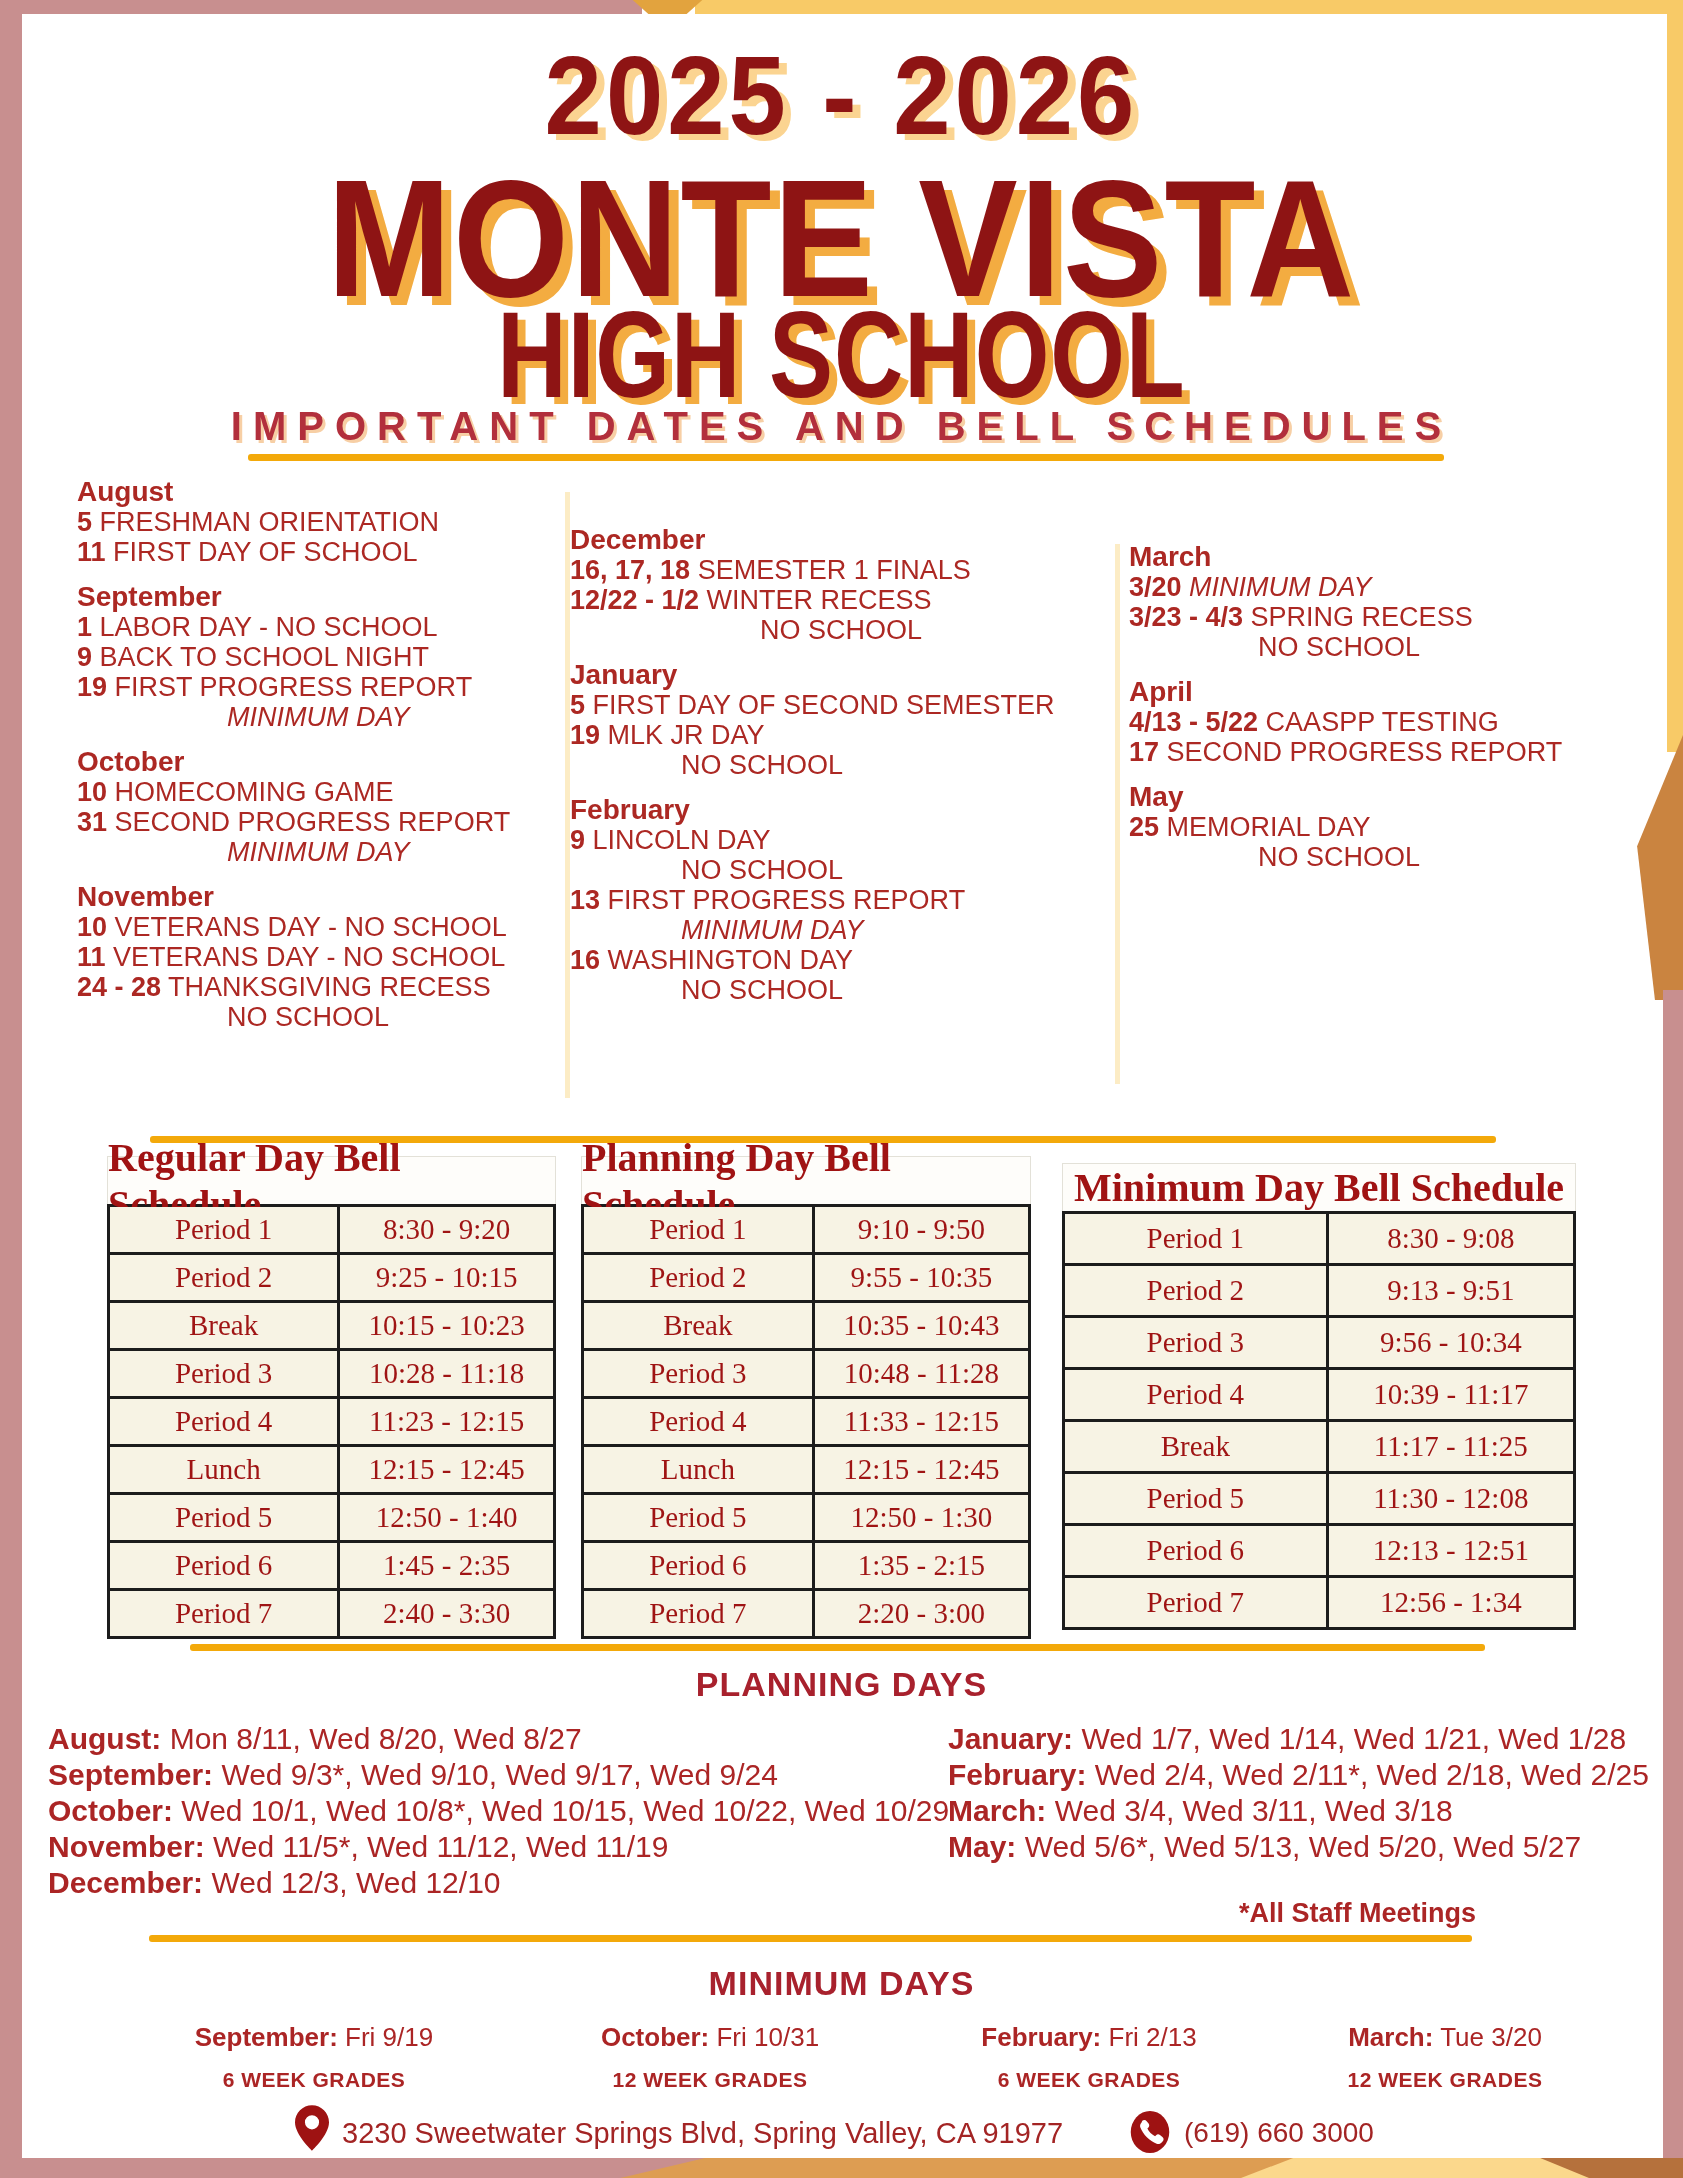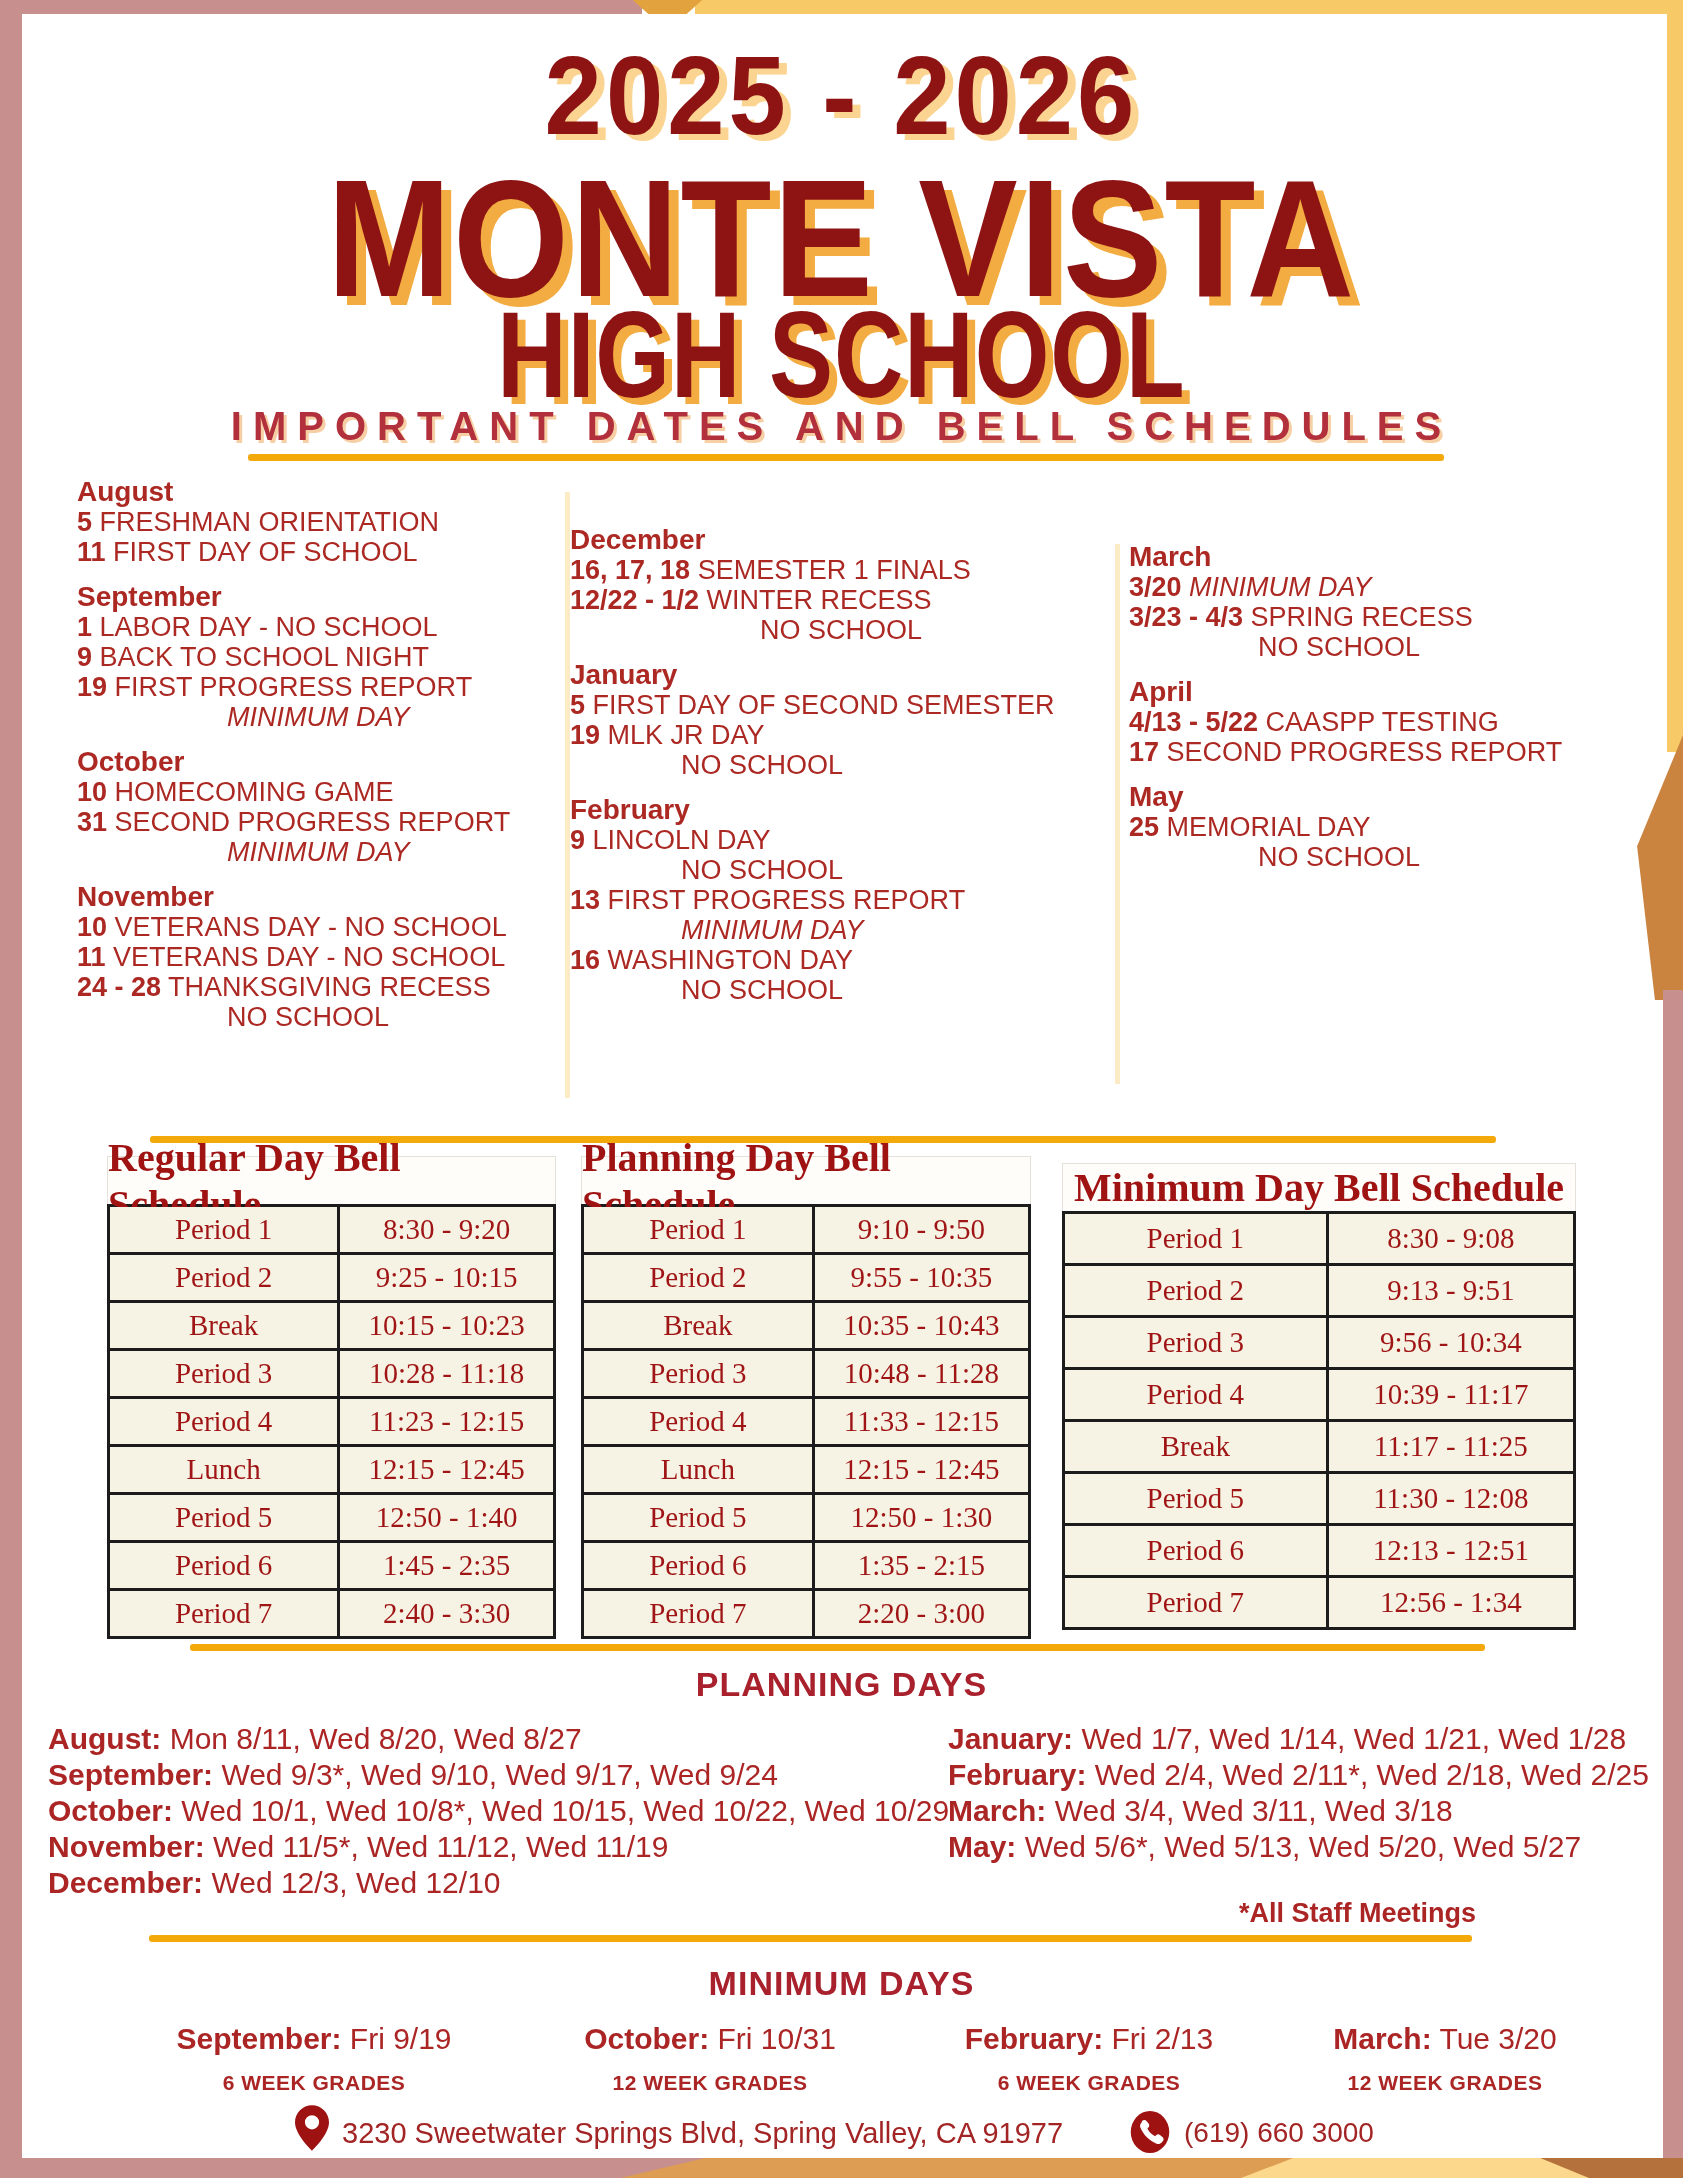--- a/index.html
+++ b/index.html
@@ -88,21 +88,21 @@
       font-size:27px;font-weight:bold;color:#ab2525;}
 
   
   #min-title{top:1964px;}
   .min-entry{position:absolute;top:2022px;transform:translateX(-50%);text-align:center;
       color:#ab2525;white-space:nowrap;}
   .min-entry:nth-of-type(1){left:314px;}
   .min-entry:nth-of-type(2){left:710px;}
   .min-entry:nth-of-type(3){left:1089px;}
   .min-entry:nth-of-type(4){left:1445px;}
-  .min-main{font-size:30px;}
+  .min-main{font-size:26px;}
   .min-main b{font-weight:bold;}
   .min-sub{margin-top:15px;font-size:21px;letter-spacing:0.5px;font-weight:bold;}
 
   
   #pin-icon{left:295px;top:2105px;}
   #address{left:342px;top:2117px;font-size:29px;color:#a32424;}
   #phone-icon{left:1129px;top:2111px;}
   #phone{left:1184px;top:2117px;font-size:28px;color:#a32424;}
 </style>
 </head>

